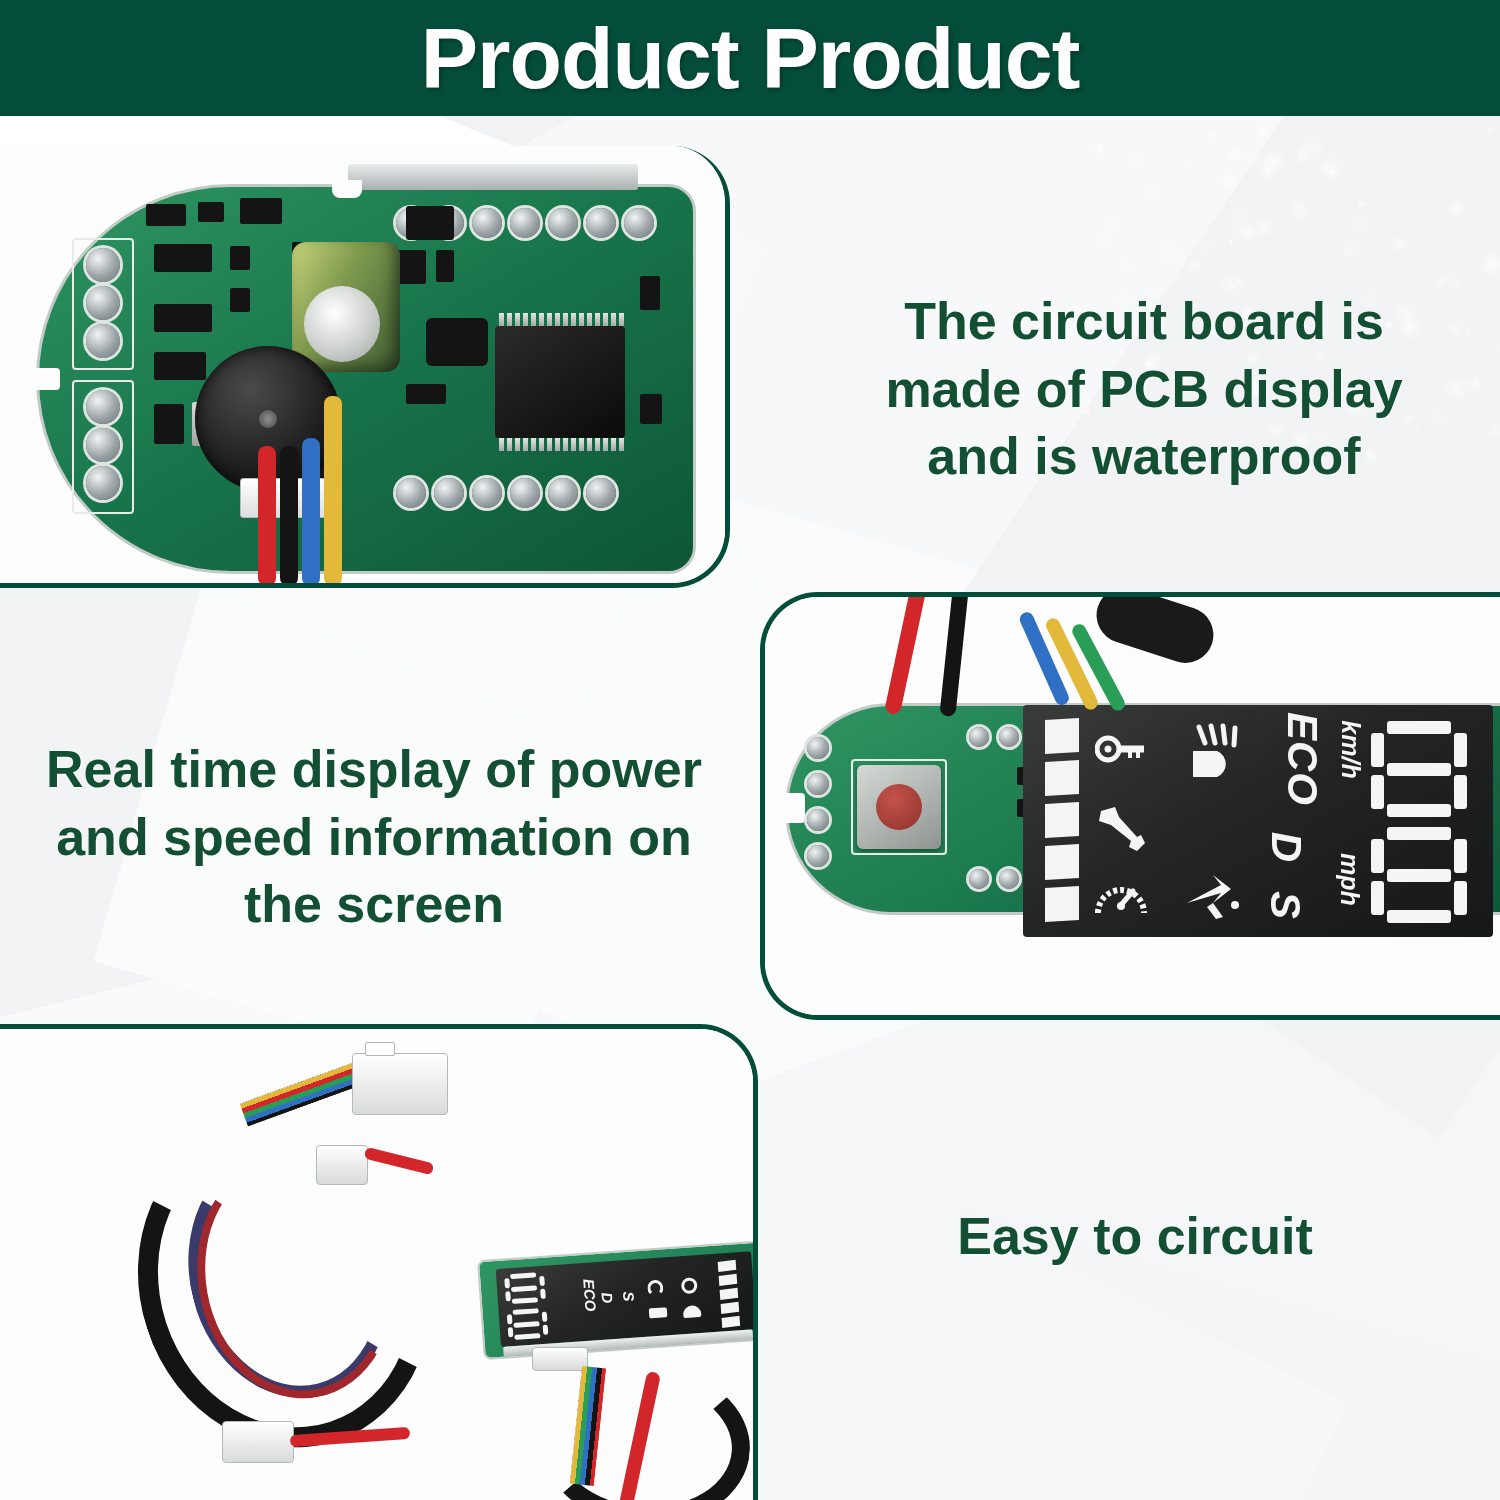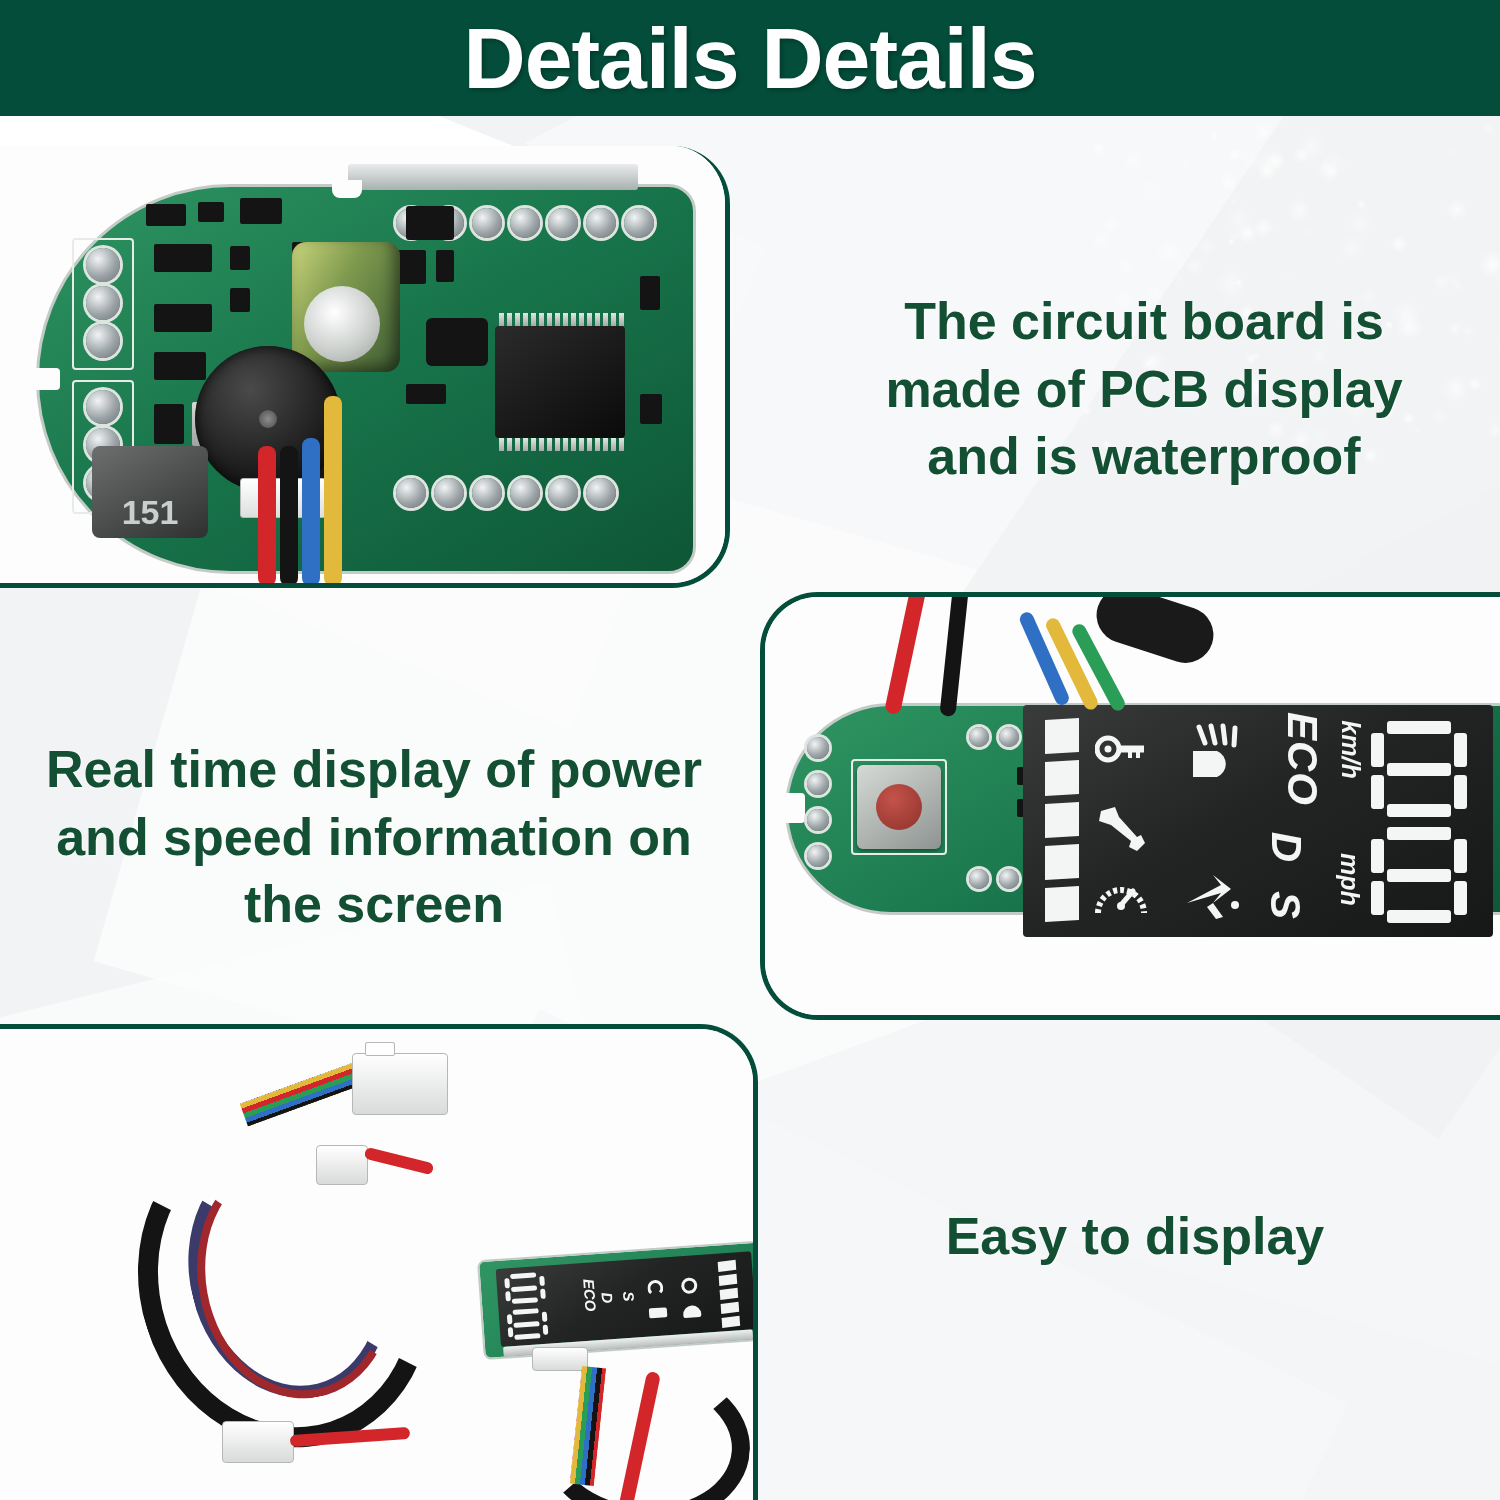--- a/index.html
+++ b/index.html
@@ -260,21 +260,21 @@
     <div class="bokeh" style="left: 1361.63px; top: 446.682px; width: 17.2444px; height: 17.2444px; opacity: 0.774586;"></div>
     <div class="bokeh" style="left: 1081.25px; top: 406.146px; width: 10.3463px; height: 10.3463px; opacity: 0.84688;"></div>
     <div class="bokeh" style="left: 1395.43px; top: 313.841px; width: 28.0572px; height: 28.0572px; opacity: 0.798187;"></div>
     <div class="bokeh" style="left: 1210.11px; top: 329.273px; width: 6.50065px; height: 6.50065px; opacity: 0.287765;"></div>
     <div class="bokeh" style="left: 1235.66px; top: 221.577px; width: 22.3927px; height: 22.3927px; opacity: 0.819318;"></div>
     <div class="bokeh" style="left: 1140.21px; top: 351.742px; width: 21.4863px; height: 21.4863px; opacity: 0.674329;"></div>
     <div class="bokeh" style="left: 1183.04px; top: 161.494px; width: 6.34952px; height: 6.34952px; opacity: 0.445388;"></div>
   </div>
 
 <header id="header" style="background: rgb(4, 77, 58);">
-  <h1>Details Details</h1>
+  <h1>Product Product</h1>
 </header>
 
 <section class="panel" id="panel-1" style="border-color: rgb(4, 77, 58);">
   <div class="photo">
 
     <div id="p1-board"></div>
     <div id="p1-heatsink"></div>
 
     <div style="position:absolute;left:86px;top:222px;width:34px;height:22px;background:#fdfdfd;border-radius:4px;"></div>
     <div style="position:absolute;left:392px;top:34px;width:30px;height:18px;background:#fdfdfd;border-radius:0 0 8px 8px;"></div>
@@ -360,21 +360,20 @@
           <span style="left: 92px;"></span>
           <span style="left: 100px;"></span>
           <span style="left: 108px;"></span>
           <span style="left: 116px;"></span>
           <span style="left: 124px;"></span>
         </div>
     </div>
 
     <div id="p1-cap"></div>
     <div id="p1-buzzer"></div>
-    <div id="p1-ind">151</div>
 
     <div style="position:absolute;left:300px;top:332px;width:86px;height:40px;background:linear-gradient(#ffffff,#dcdfdd);border:1px solid #b5bab7;border-radius:3px;"></div>
     <div class="wire" style="left:318px;top:300px;width:18px;height:140px;background:#d3262a;border:none;"></div>
     <div class="wire" style="left:340px;top:300px;width:18px;height:140px;background:#141414;border:none;"></div>
     <div class="wire" style="left:362px;top:292px;width:18px;height:148px;background:#2f6fc4;border:none;"></div>
     <div class="wire" style="left:384px;top:250px;width:18px;height:190px;background:#e2b93b;border:none;"></div>
   </div>
 </section>
 
 <section class="panel" id="panel-2" style="border-color: rgb(4, 77, 58);">
@@ -568,13 +567,13 @@
     <div style="position:absolute;left:636px;top:338px;width:24px;height:118px;transform:rotate(6deg);
                 background:repeating-linear-gradient(to right,#e2b93b 0 5px,#2a9e57 5px 10px,#2f6fc4 10px 15px,#141414 15px 20px,#d3262a 20px 24px);"></div>
     <div style="position:absolute;left:676px;top:340px;width:14px;height:300px;background:#d3262a;border-radius:7px;transform:rotate(12deg);"></div>
     <div class="conn" style="left:282px;top:392px;width:72px;height:42px;"></div>
     <div style="position:absolute;left:350px;top:402px;width:120px;height:12px;background:#d3262a;border-radius:6px;transform:rotate(-4deg);"></div>
   </div>
 </section>
 
 <div class="caption" id="caption-1" style="color: rgb(19, 79, 51);">The circuit board is made of PCB display and is waterproof</div>
 <div class="caption" id="caption-2" style="color: rgb(19, 79, 51);">Real time display of power and speed information on the screen</div>
-<div class="caption" id="caption-3" style="color: rgb(19, 79, 51);">Easy to display</div>
+<div class="caption" id="caption-3" style="color: rgb(19, 79, 51);">Easy to circuit</div>
 
 </body></html>

